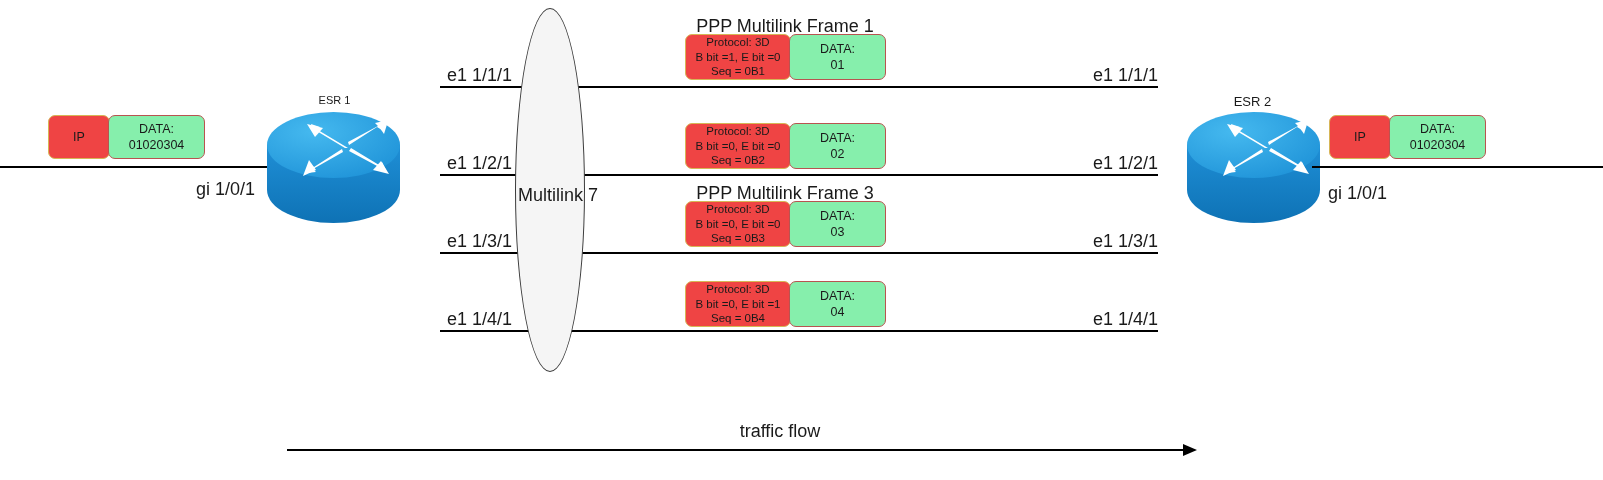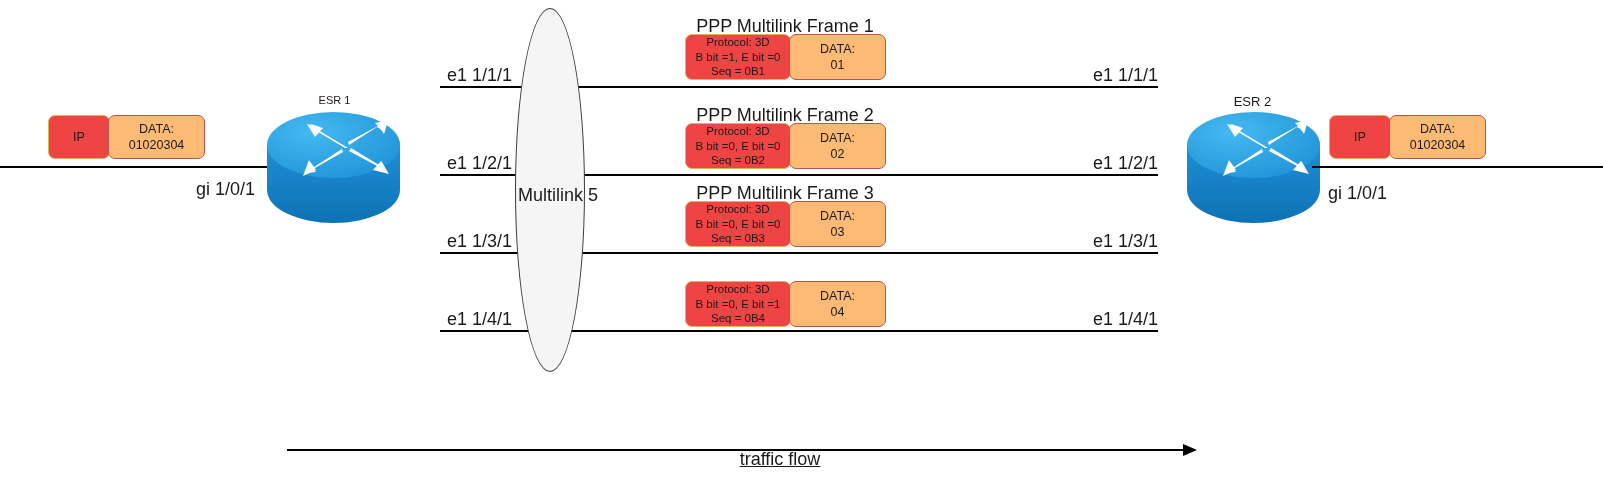--- a/index.html
+++ b/index.html
@@ -45,21 +45,21 @@
     text-align: center;
     font-size: 12.5px;
     color: #1a1a1a;
     line-height: 1.28;
   }
   .pkt-yellow {
     background: #ef4444;
     border: 1.3px solid #d6b656;
   }
   .pkt-pink {
-    background: #fdba74;
+    background: #86efac;
     border: 1.3px solid #b85450;
   }
   .pkt-stack { display: flex; align-items: stretch; }
 
   
   .ellipse {
     box-sizing: border-box;
     background: #f5f5f5;
     border: 1.4px solid #3b3b3b;
     border-radius: 50%;
@@ -132,21 +132,20 @@
     </div>
     <div class="pkt pkt-pink" style="width:97px; height:46px; margin-left:-2px; flex-direction:column;">
       <span>DATA:</span>
       <span>01</span>
     </div>
   </div>
   <div class="abs lbl lbl-right" style="left:1010px; top:64px; width:148px;">e1 1/1/1</div>
 
   <div class="abs lbl" style="left:447px; top:152px;">e1 1/2/1</div>
   <div class="abs hline" style="left:440px; top:174px; width:718px;"></div>
-  <div class="abs lbl lbl-center" style="left:655px; top:104px; width:260px;">PPP Multilink Frame 2</div>
   <div class="abs pkt-stack" style="left:685px; top:123px; height:46px;">
     <div class="pkt pkt-yellow" style="width:106px; height:46px; flex-direction:column; font-size:11.5px;">
       <span>Protocol: 3D</span>
       <span>B bit =0, E bit =0</span>
       <span>Seq = 0B2</span>
     </div>
     <div class="pkt pkt-pink" style="width:97px; height:46px; margin-left:-2px; flex-direction:column;">
       <span>DATA:</span>
       <span>02</span>
     </div>
@@ -178,21 +177,21 @@
       <span>Seq = 0B4</span>
     </div>
     <div class="pkt pkt-pink" style="width:97px; height:46px; margin-left:-2px; flex-direction:column;">
       <span>DATA:</span>
       <span>04</span>
     </div>
   </div>
   <div class="abs lbl lbl-right" style="left:1010px; top:308px; width:148px;">e1 1/4/1</div>
 
   <div class="abs ellipse" style="left:515px; top:8px; width:70px; height:364px;"></div>
-  <div class="abs lbl" style="left:518px; top:184px;">Multilink 5</div>
+  <div class="abs lbl" style="left:518px; top:184px;">Multilink 7</div>
 
   <div class="abs lbl lbl-center" style="left:1190px; top:94px; width:125px; font-size:13px;">ESR 2</div>
 
   <div class="abs" style="left:1185px; top:112px;">
     <svg class="router" width="137" height="112" viewBox="0 0 137 112">
       <defs>
         <linearGradient id="bodyGradR" x1="0" y1="0" x2="0" y2="1">
           <stop offset="0%" stop-color="#1f8fd6"></stop>
           <stop offset="100%" stop-color="#0e72b5"></stop>
         </linearGradient>
@@ -225,21 +224,21 @@
   <div class="abs pkt-stack" style="left:1329px; top:115px; height:44px;">
     <div class="pkt pkt-yellow" style="width:62px; height:44px;">
       <span>IP</span>
     </div>
     <div class="pkt pkt-pink" style="width:97px; height:44px; margin-left:-2px; flex-direction:column;">
       <span>DATA:</span>
       <span>01020304</span>
     </div>
   </div>
 
-  <div class="abs lbl lbl-center" style="left:640px; top:448px; width:280px;text-decoration:underline;">traffic flow</div>
+  <div class="abs lbl lbl-center" style="left:640px; top:420px; width:280px;">traffic flow</div>
   <div class="abs" style="left:285px; top:440px;">
     <svg class="flow-svg" width="915" height="20" viewBox="0 0 915 20">
       <line x1="2" y1="10" x2="898" y2="10" stroke="#000000" stroke-width="2"></line>
       <polygon points="898,4 912,10 898,16" fill="#000000"></polygon>
     </svg>
   </div>
 
 </div>
 
 </body></html>

